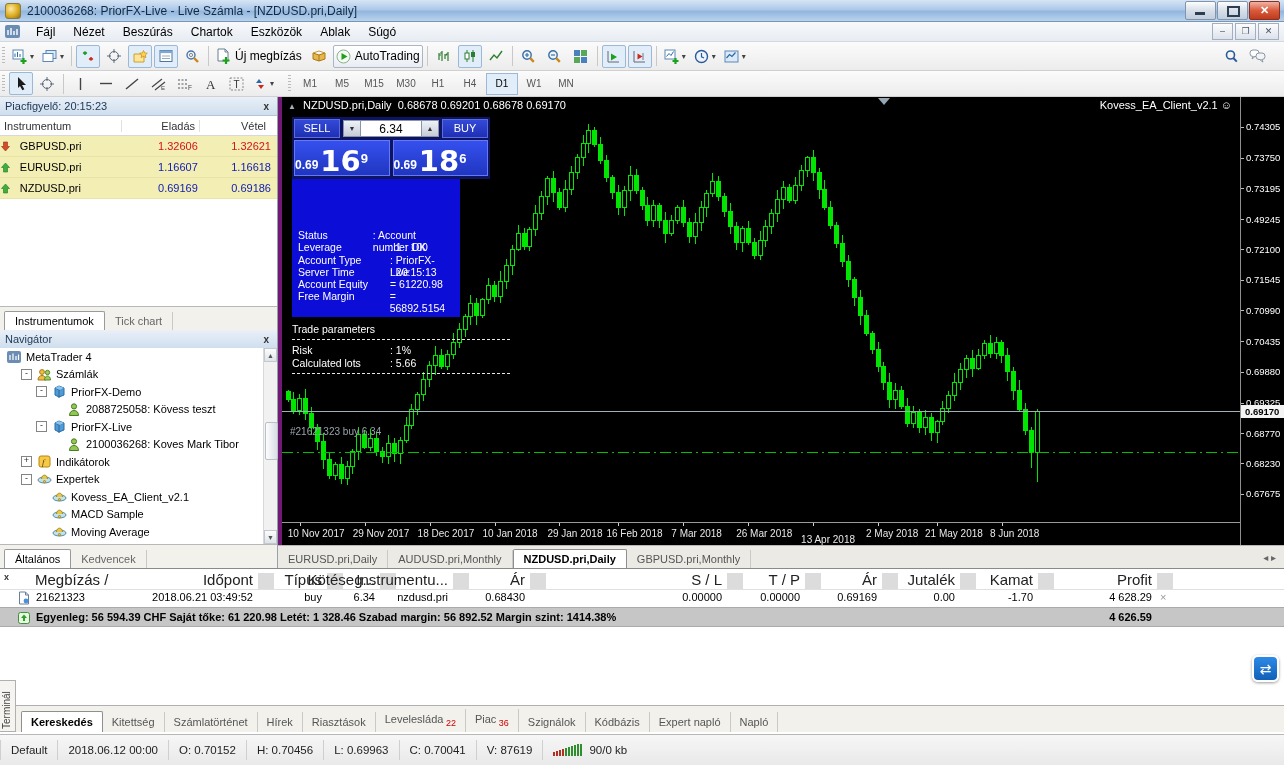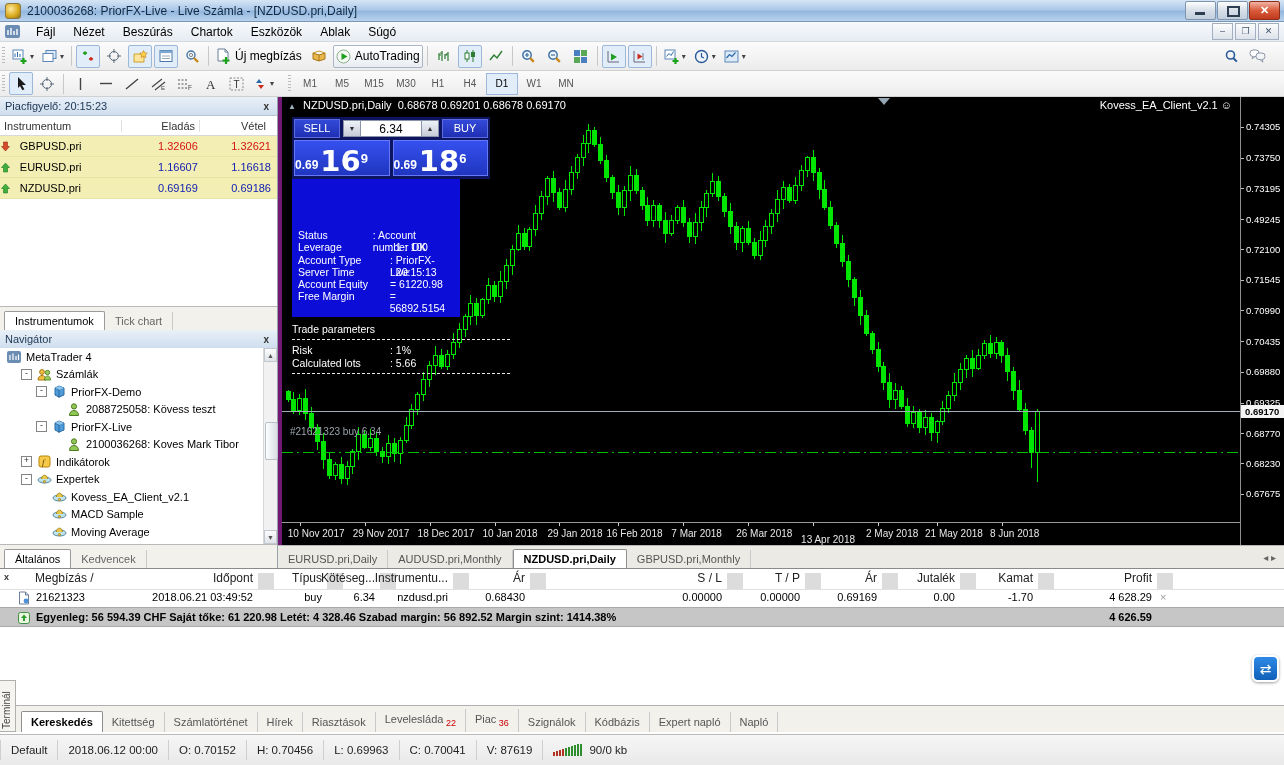--- a/index.html
+++ b/index.html
@@ -102,21 +102,21 @@
   .dt-tick{position:absolute;top:0;width:1px;height:3px;background:#cfcfcf;}
   
   #chart-tabs{position:absolute;left:278px;top:545px;width:1006px;height:23px;background:#eceae4;border-top:1px solid #b8b8b8;display:flex;align-items:flex-end;box-sizing:border-box;}
   .ctab{padding:3px 10px;color:#555;font-size:11px;border-right:1px solid #c9c9c9;}
   .ctab.active{background:#fff;border:1px solid #8f8f8f;border-bottom:none;font-weight:bold;color:#000;border-radius:2px 2px 0 0;}
   .ctab-arrows{margin-left:auto;padding-right:8px;color:#666;font-size:10px;align-self:center;}
   
   #terminal{position:absolute;left:0;top:568px;width:1284px;height:166px;background:#fff;border-top:1px solid #8a8a8a;box-sizing:border-box;}
   .t-close{position:absolute;left:4px;top:3px;font-size:9px;font-weight:bold;color:#333;}
   .t-head{position:absolute;left:0;top:2px;width:100%;height:18px;border-bottom:1px solid #e0e0e0;}
-  .t-head span{position:absolute;color:#222;font-size:12px;padding-left:15px;}
+  .t-head span{position:absolute;color:#222;font-size:15px;padding-left:15px;}
   .t-row{position:absolute;left:0;top:20px;width:100%;height:18px;}
   .t-row span{position:absolute;font-size:11px;color:#000;}
   .t-balance{position:absolute;left:0;top:38px;width:100%;height:20px;background:#c6c6c6;border-top:1px solid #aaa;border-bottom:1px solid #aaa;box-sizing:border-box;}
   .t-balance .bal-text{position:absolute;left:36px;top:3px;font-weight:bold;font-size:11px;}
   .t-balance .bal-profit{position:absolute;top:3px;font-weight:bold;font-size:11px;}
   .t-vsep{position:absolute;top:2px;height:16px;width:1px;background:#dcdcdc;}
   .term-tabs{position:absolute;left:16px;right:0;bottom:2px;height:26px;background:#f2f1ec;border-top:1px solid #b0b0b0;display:flex;align-items:flex-end;}
   .ttab{padding:4px 9px;color:#555;font-size:11px;border-right:1px solid #c9c9c9;white-space:nowrap;}
   .ttab.active{background:#fff;border:1px solid #8f8f8f;border-bottom:none;font-weight:bold;color:#000;margin-left:5px;border-radius:2px 2px 0 0;}
   .ttab sub{color:#cc0000;font-size:9px;}
@@ -1101,21 +1101,21 @@
         <span style="right: 329px; top: 2px;">0.00</span>
         <span style="right: 251px; top: 2px;">-1.70</span>
         <span style="right: 132px; top: 2px;">4 628.29</span>
         <span style="left: 1160px; top: 2px; color: rgb(153, 153, 153);">×</span>
       </div>
     <div class="t-balance">
       <svg style="position:absolute;left:18px;top:4px" width="12" height="12" viewBox="0 0 12 12">
           <rect x="0.5" y="0.5" width="11" height="11" rx="2" fill="#e8f5e0" stroke="#3f8f3f"></rect>
           <path d="M6 2.5L9 6H7v3H5V6H3z" fill="#2f9e2f"></path>
         </svg>
-      <span class="bal-text">Egyenleg: 56 594.39 CHF  Saját tőke: 61 220.98  Letét: 4 328.46  Szabad margin: 56 892.52  Margin szint: 1414.38%</span>
+      <span class="bal-text">Egyenleg: 56 594.39 CHF  Saját tőke: 61 220.98  Letét: 1 328.46  Szabad margin: 56 892.52  Margin szint: 1414.38%</span>
       <span class="bal-profit" style="right:132px">4 626.59</span>
     </div>
     <div class="term-tabs" id="term-tabs">
         <span class="ttab active">Kereskedés</span>
         <span class="ttab">Kitettség</span>
         <span class="ttab">Számlatörténet</span>
         <span class="ttab">Hírek</span>
         <span class="ttab">Riasztások</span>
         <span class="ttab">Levelesláda<sub> 22</sub></span>
         <span class="ttab">Piac<sub> 36</sub></span>

